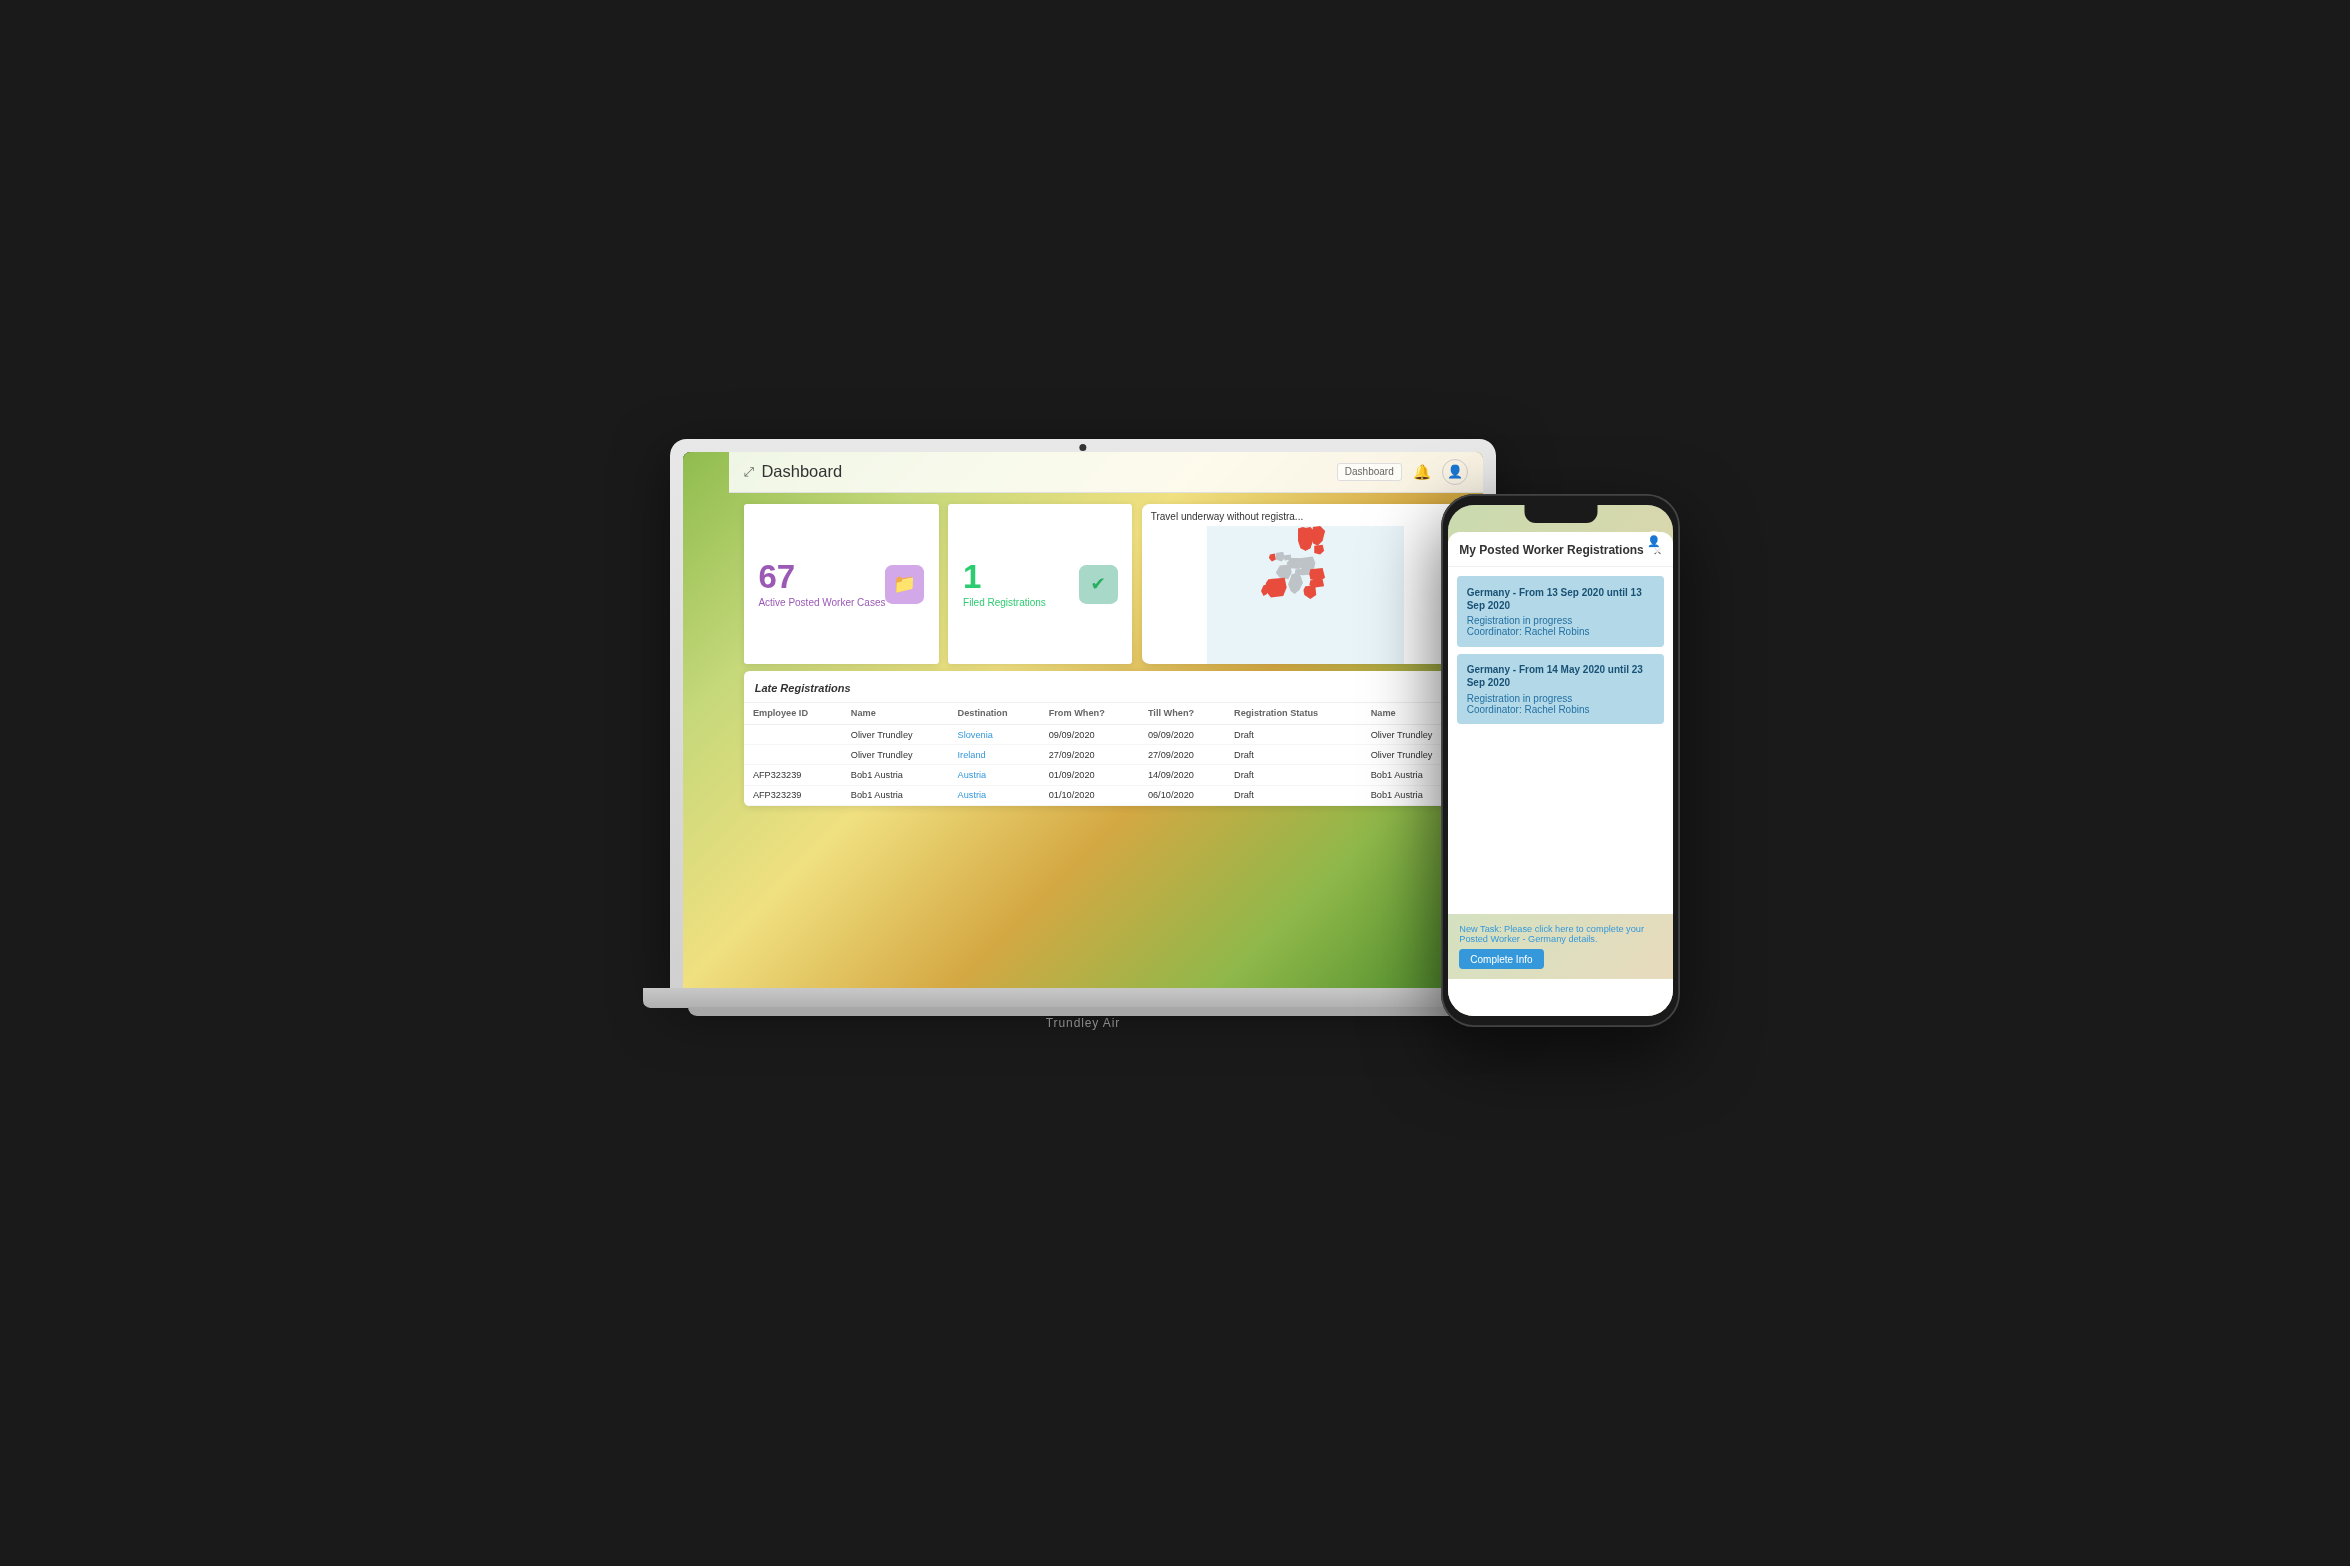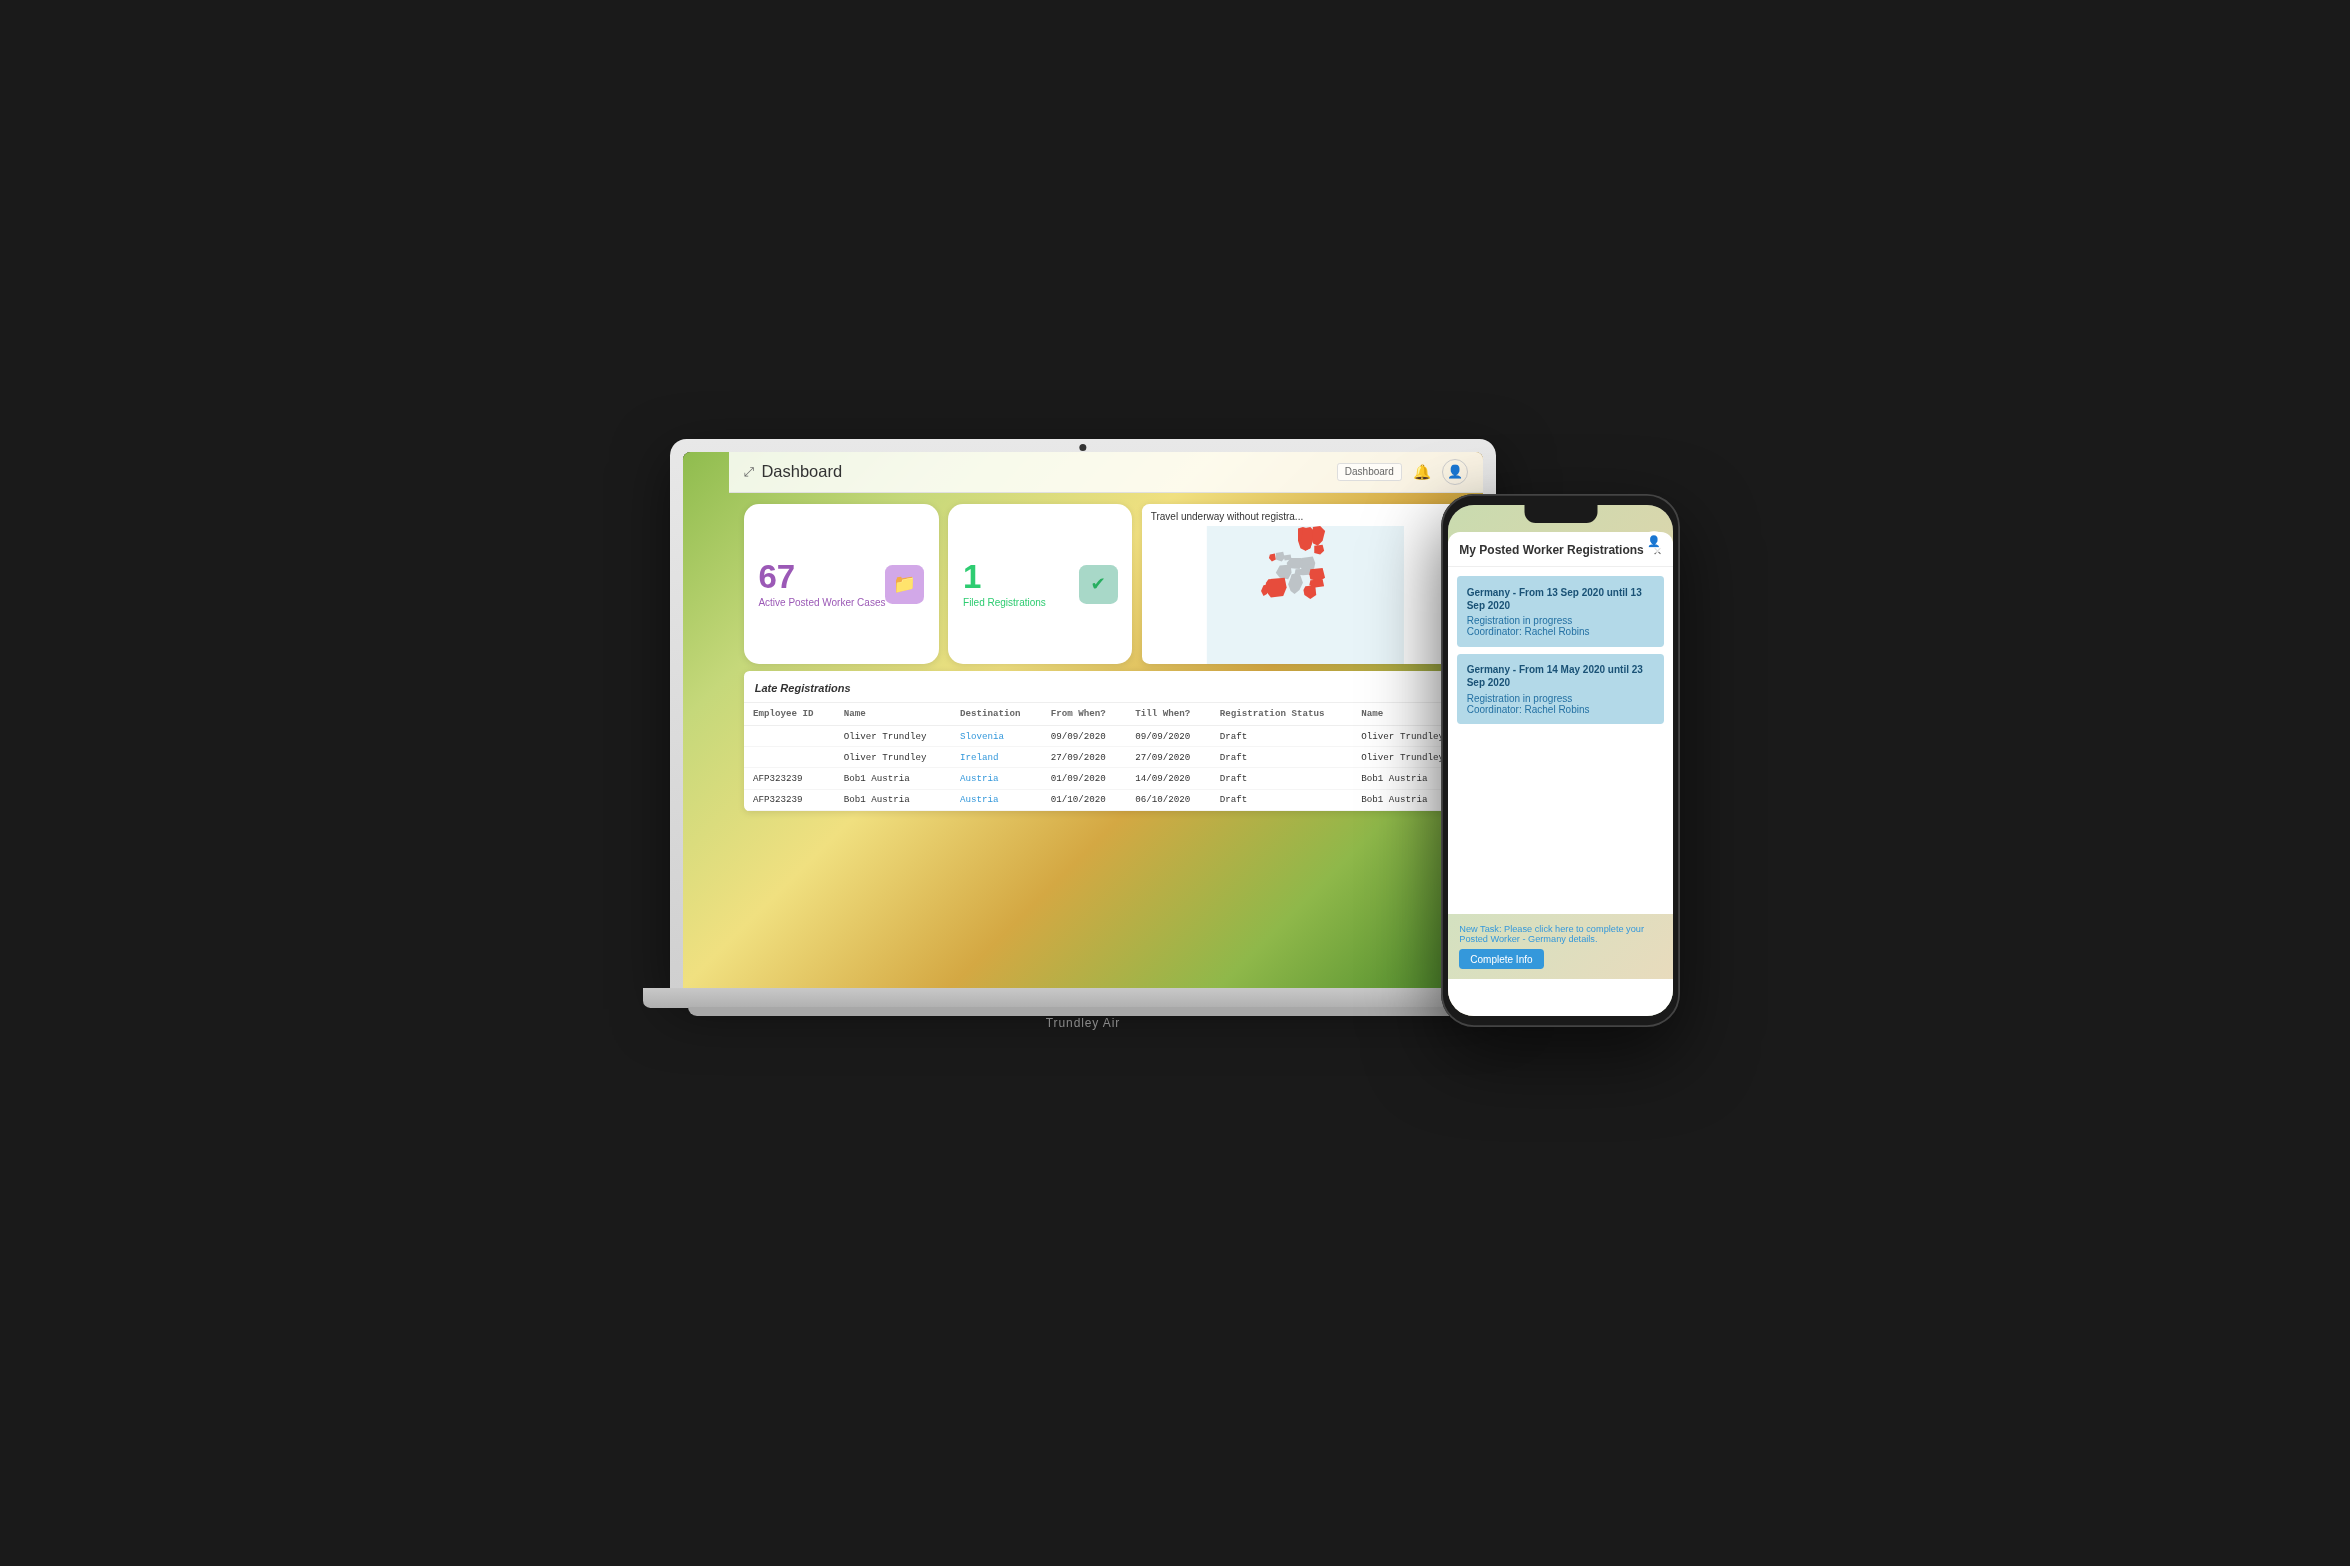--- a/index.html
+++ b/index.html
@@ -181,21 +181,21 @@
     
     .cards-row {
       display: flex;
       gap: 9.2px;
       padding: 11px 14.7px 0 14.7px;
       position: relative;
       z-index: 2;
     }
     .stat-card {
       background: white;
-      border-radius: 15px;
+      border-radius: 3px;
       padding: 13px 14.7px;
       display: flex;
       align-items: center;
       justify-content: space-between;
       min-width: 184px;
       box-shadow: 0 1.8px 7.3px rgba(0,0,0,0.1);
     }
     .stat-card-left {}
     .stat-number-large {
       font-size: 33px;
@@ -279,21 +279,20 @@
     }
     .table-section-title {
       font-size: 11px;
       font-weight: 600;
       color: #333;
     }
     table {
       width: 100%;
       border-collapse: collapse;
       font-size: 9.2px;
-      font-family: Liberation Mono, monospace;
     }
     th {
       padding: 5.5px 9.2px;
       text-align: left;
       color: #666;
       font-weight: 600;
       border-bottom: 0.9px solid #eee;
       font-size: 9.2px;
     }
     td {

